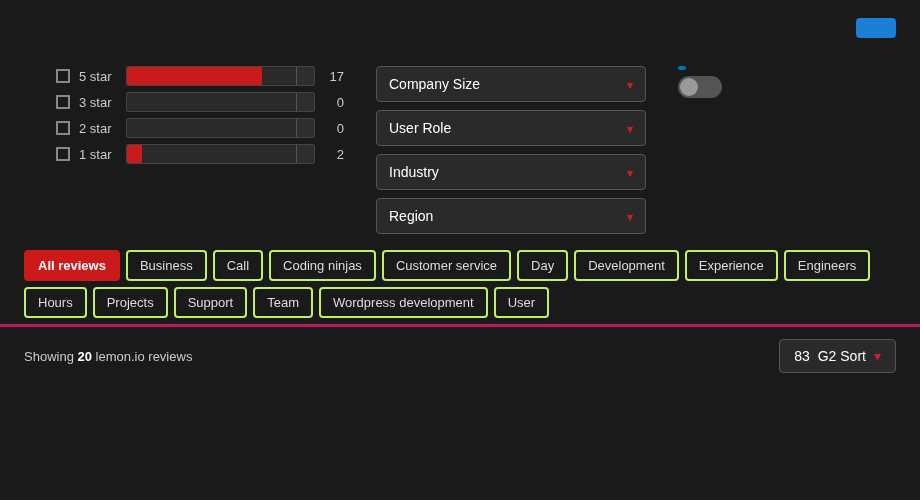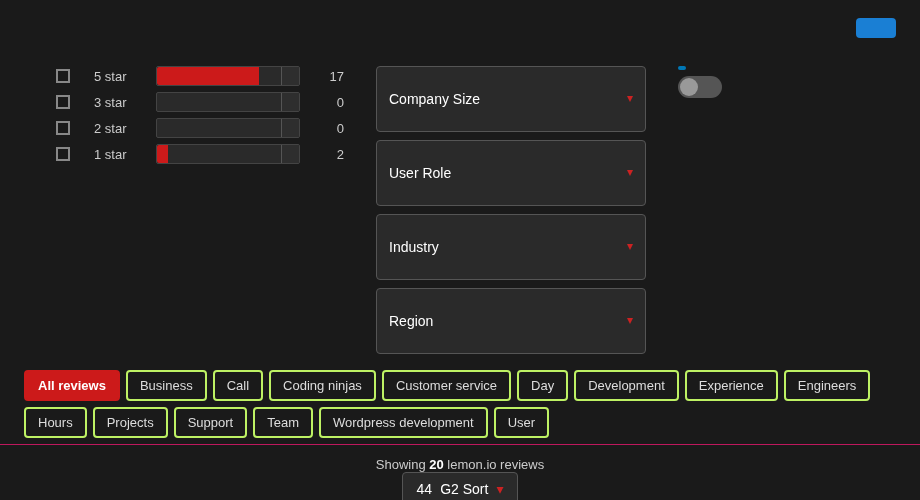--- a/index.html
+++ b/index.html
@@ -45,21 +45,21 @@
       gap: 32px;
       align-items: flex-start;
     }
     .stars-section {
       flex: 0 0 320px;
     }
     .star-row {
       display: flex;
       align-items: center;
       margin-bottom: 6px;
-      gap: 24px;
+      gap: 9px;
       padding-left: 32px;
     }
     .star-checkbox {
       width: 14px;
       height: 14px;
       border: 2px solid #888;
       background: transparent;
       cursor: pointer;
       appearance: none;
       -webkit-appearance: none;
@@ -105,26 +105,26 @@
       flex: 0 0 270px;
       display: flex;
       flex-direction: column;
       gap: 8px;
     }
     .dropdown-select {
       background-color: #2a2a2a;
       color: #ffffff;
       border: 1px solid #555;
       border-radius: 4px;
-      padding: 24px 12px;
+      padding: 9px 12px;
       font-size: 14px;
       cursor: pointer;
       display: flex;
       justify-content: space-between;
-      align-items: flex-start;
+      align-items: flex-end;
       width: 100%;
     }
     .dropdown-chevron {
       color: #cc2222;
       font-size: 12px;
     }
     .linkedin-section {
       flex: 1;
       display: flex;
       flex-direction: column;
@@ -206,22 +206,21 @@
       border-color: #cc1a1a;
       color: #ffffff;
       font-weight: bold;
     }
     .footer {
       display: flex;
       justify-content: space-between;
       align-items: center;
       padding: 12px 24px;
       margin-top: 6px;
-      border-top: 1px solid #be185d;
-      flex-direction: column;
+      border-top: 3px solid #be185d;
     }
     .showing-text {
       font-size: 13px;
       color: #ccc;
     }
     .showing-text strong {
       color: #ffffff;
     }
     .sort-dropdown {
       display: flex;
@@ -342,17 +341,17 @@
         <button class="tag">Team</button>
         <button class="tag">Wordpress development</button>
         <button class="tag">User</button>
       </div>
   </div>
 </div>
 
 <div class="footer">
   <div class="showing-text" id="showing-text">Showing <strong>20</strong> lemon.io reviews</div>
   <div class="sort-dropdown" id="sort-dropdown">
-      <span>44 </span>
+      <span>83 </span>
       <span>G2 Sort</span>
       <span class="sort-chevron"> ▾</span>
     </div>
 </div>
 
 </body></html>

